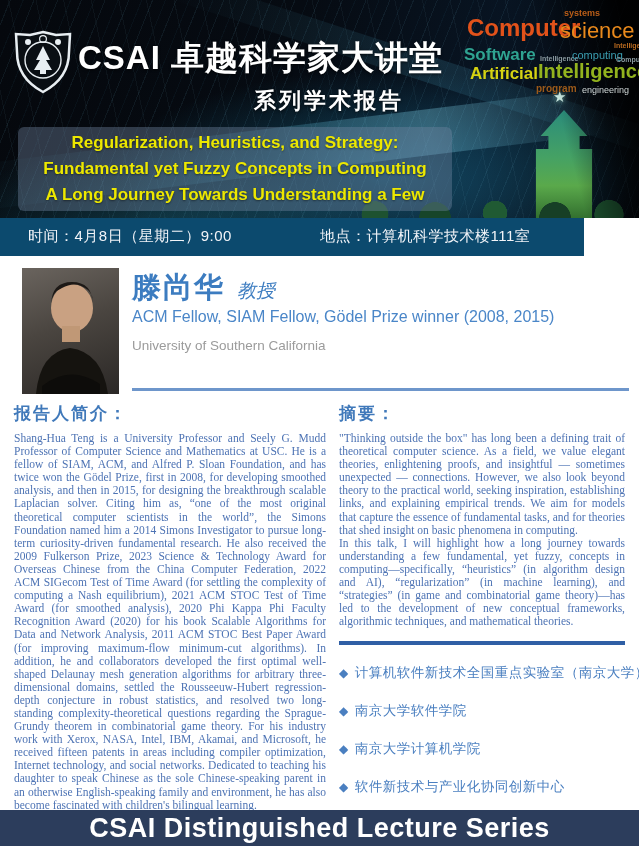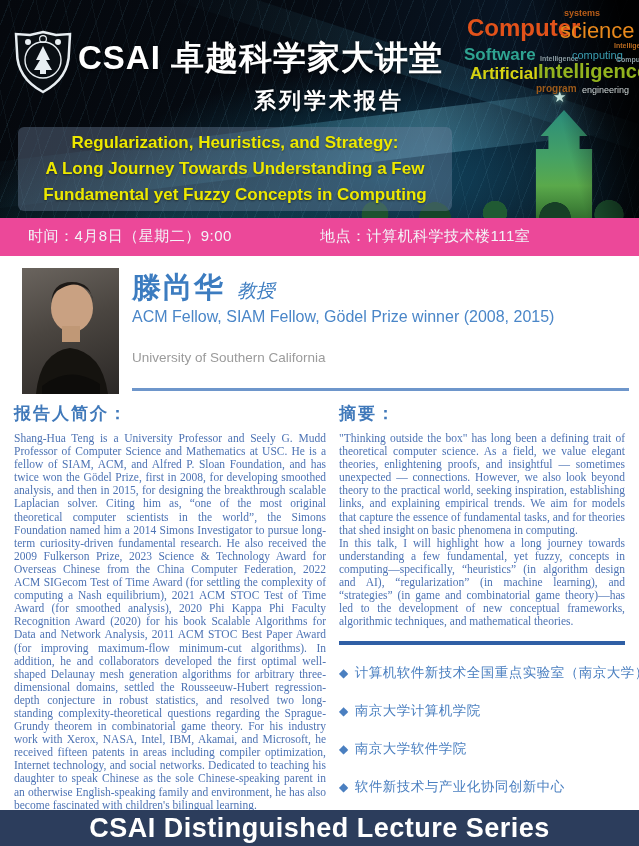--- a/index.html
+++ b/index.html
@@ -60,34 +60,34 @@
   .wc-study       { left:151px; top:61px; font-size:10px; font-weight:normal; }
   .wc-program     { left:72px;  top:78px; font-size:10px; }
   .wc-engineering { left:118px; top:80px; font-size:9px; font-weight:normal; }
 
   .talk-title-box { position:absolute; left:18px; top:127px; width:434px; height:84px;
     background:rgba(112,132,160,0.40); border-radius:6px;
     display:flex; flex-direction:column; justify-content:center; align-items:center; }
   .talk-title-box div { color:#ede800; font-size:17px; font-weight:bold; line-height:26px; white-space:nowrap; text-shadow:0 1px 2px rgba(0,0,0,0.45); }
 
   
-  .info-bar { position:relative; width:639px; height:38px; background:#ec4899; }
+  .info-bar { position:relative; width:584px; height:38px; background:#0c4a6e; }
   .info-time { position:absolute; left:28px; top:9px; color:#f2f4f8; font-size:15px; letter-spacing:0.5px; }
   .info-loc  { position:absolute; left:320px; top:9px; color:#f2f4f8; font-size:15px; letter-spacing:0.5px; }
 
   
   .speaker-section { position:relative; width:611px; height:140px; background:#fff; }
   .photo { position:absolute; left:22px; top:12px; width:97px; height:126px; overflow:hidden;
     background:linear-gradient(160deg, #6a645e 0%, #4a4540 45%, #2b2826 100%); }
   .speaker-text { position:absolute; left:132px; top:12px; right:10px; }
   .name-row { display:flex; align-items:baseline; gap:12px; }
   .speaker-name { color:#3c7cc0; font-size:29px; font-weight:bold; letter-spacing:2px; }
   .speaker-title { color:#3c7cc0; font-size:19px; font-style:italic; font-family:"Liberation Serif", serif; }
   .speaker-honors { color:#4a86c8; font-size:16px; }
-  .speaker-affil { margin-top:24px; color:#9b9b9b; font-size:13.5px; }
+  .speaker-affil { margin-top:12px; color:#9b9b9b; font-size:13.5px; }
   .affil-rule { position:absolute; left:132px; top:132px; width:497px; height:3px; background:#6e96cb; }
 
   
   .columns { position:relative; display:flex; padding:0 14px; gap:13px; }
   .col-left { width:312px; }
   .col-right { width:286px; }
   .sec-heading { color:#4079ba; font-size:17px; font-weight:bold; letter-spacing:2px; margin:6px 0 7px 0; }
   .body-text { font-family:"Liberation Serif", "DejaVu Serif", serif; color:#4d73b4; font-size:11.5px; line-height:13.1px; text-align:justify; }
   .divider { margin-top:13px; height:4px; background:#2f5fa5; }
   .sponsor-list { list-style:none; margin-top:19px; }
@@ -139,22 +139,22 @@
       <span class="wc-computer-xs" style="color: rgb(138, 154, 160);">Computer</span>
       <span class="wc-artificial" style="color: rgb(214, 211, 18);">Artificial</span>
       <span class="wc-intelligence" style="color: rgb(147, 179, 30);">Intelligence</span>
       <span class="wc-study" style="color: rgb(47, 163, 145); padding-left: 29px;">study</span>
       <span class="wc-program" style="color: rgb(156, 90, 26);">program</span>
       <span class="wc-engineering" style="color: rgb(207, 214, 214);">engineering</span>
     </div>
 
     <div class="talk-title-box">
       <div>Regularization, Heuristics, and Strategy:</div>
+      <div>Fundamental yet Fuzzy Concepts in Computing</div>
       <div>A Long Journey Towards Understanding a Few</div>
-      <div>Fundamental yet Fuzzy Concepts in Computing</div>
     </div>
   </div>
 
   <div class="info-bar">
     <div class="info-time">时间：4月8日（星期二）9:00</div>
     <div class="info-loc">地点：计算机科学技术楼111室</div>
   </div>
 
   <div class="speaker-section">
     <div class="photo">
@@ -182,22 +182,22 @@
       <div class="sec-heading">报告人简介：</div>
       <div class="body-text">Shang-Hua Teng is a University Professor and Seely G. Mudd Professor of Computer Science and Mathematics at USC. He is a fellow of SIAM, ACM, and Alfred P. Sloan Foundation, and has twice won the Gödel Prize, first in 2008, for developing smoothed analysis, and then in 2015, for designing the breakthrough scalable Laplacian solver. Citing him as, “one of the most original theoretical computer scientists in the world”, the Simons Foundation named him a 2014 Simons Investigator to pursue long-term curiosity-driven fundamental research. He also received the 2009 Fulkerson Prize,  2023 Science &amp; Technology Award for Overseas Chinese from the China Computer Federation, 2022 ACM SIGecom Test of Time Award (for settling the complexity of computing a Nash equilibrium), 2021 ACM STOC Test of Time Award (for smoothed analysis), 2020 Phi Kappa Phi Faculty Recognition Award (2020)  for his book Scalable Algorithms for Data and Network Analysis, 2011 ACM STOC Best Paper Award (for improving maximum-flow minimum-cut algorithms). In addition, he and collaborators developed the first optimal well-shaped Delaunay mesh generation algorithms for arbitrary three-dimensional domains, settled the Rousseeuw-Hubert regression-depth conjecture in robust statistics, and resolved two long-standing complexity-theoretical questions regarding the Sprague-Grundy theorem in combinatorial game theory. For his industry work with Xerox, NASA, Intel, IBM, Akamai, and Microsoft, he received fifteen patents in areas including compiler optimization, Internet technology, and social networks. Dedicated to teaching his daughter to speak Chinese as the sole Chinese-speaking parent in an otherwise English-speaking family and environment, he has also become fascinated with children's bilingual learning.</div>
     </div>
     <div class="col-right">
       <div class="sec-heading">摘要：</div>
       <div class="body-text">"Thinking outside the box" has long been a defining trait of theoretical computer science. As a field, we value elegant theories, enlightening proofs, and insightful — sometimes unexpected — connections. However, we also look beyond theory to the practical world, seeking inspiration, establishing links, and explaining empirical trends. We aim for models that capture the essence of fundamental tasks, and for theories that shed insight on basic phenomena in computing.</div>
       <div class="body-text">In this talk, I will highlight how a long journey towards understanding a few fundamental, yet fuzzy, concepts in computing—specifically, “heuristics” (in algorithm design and AI), “regularization” (in machine learning), and “strategies” (in game and combinatorial game theory)—has led to the development of new conceptual frameworks, algorithmic techniques, and mathematical theories.</div>
       <div class="divider"></div>
       <ul class="sponsor-list">
         <li><span class="diamond">◆</span><span>计算机软件新技术全国重点实验室（南京大学）</span></li>
+        <li><span class="diamond">◆</span><span>南京大学软件学院</span></li>
         <li><span class="diamond">◆</span><span>南京大学计算机学院</span></li>
-        <li><span class="diamond">◆</span><span>南京大学软件学院</span></li>
         <li><span class="diamond">◆</span><span>软件新技术与产业化协同创新中心</span></li>
       </ul>
     </div>
   </div>
 
   <div class="footer">
     <div>CSAI Distinguished Lecture Series</div>
   </div>
 
 </div>

